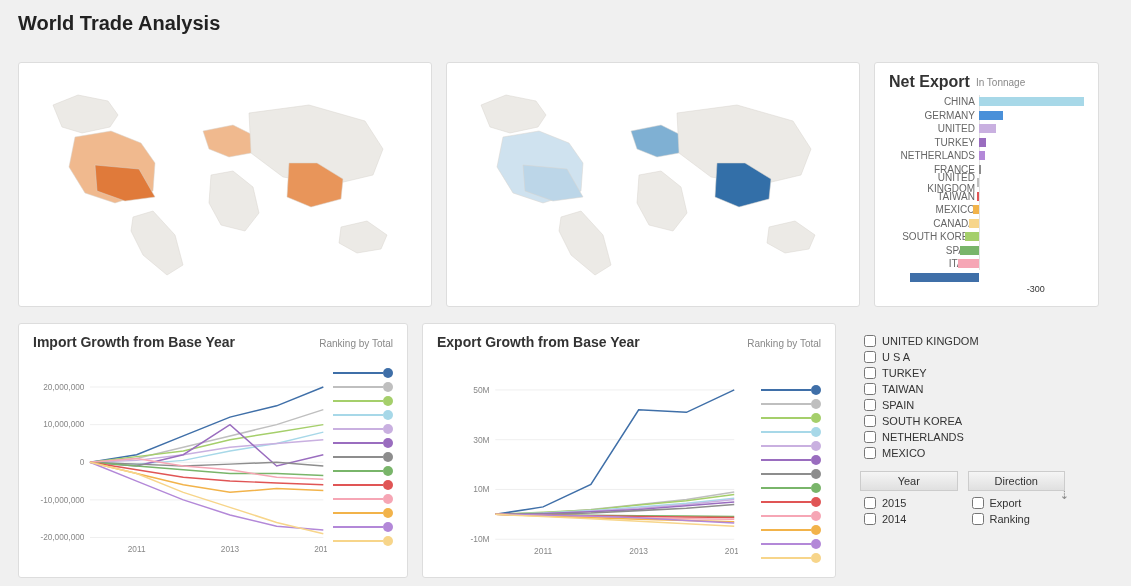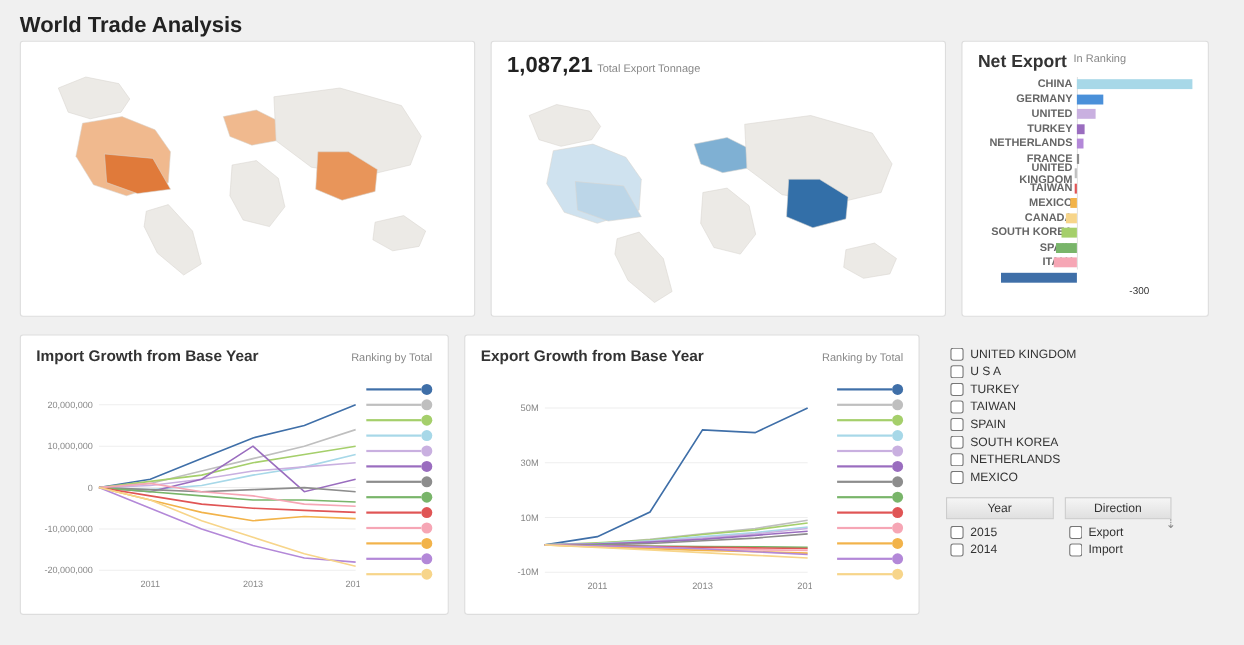--- a/index.html
+++ b/index.html
@@ -1,29 +1,29 @@
 <!DOCTYPE html>
 <html><head>
 <meta charset="utf-8">
 <style>
   * { box-sizing: border-box; margin: 0; padding: 0; }
   body { font-family: Arial, Helvetica, sans-serif; background: #f0f0f0; color: #333; font-size: 12px; width: 1131px; }
   .page { padding: 12px 18px; }
-  h1 { font-size: 20px; font-weight: bold; margin-bottom: 2px; color: #222; }
+  h1 { font-size: 20px; font-weight: bold; margin-bottom: 27px; color: #222; }
   .row { display: flex; gap: 14px; margin-bottom: 16px; }
   .card { background: #fff; border: 1px solid #ddd; border-radius: 3px; padding: 10px 14px; }
   .metric { display: flex; align-items: baseline; gap: 4px; margin-bottom: 6px; }
   .metric-value { font-size: 20px; font-weight: bold; color: #222; }
   .metric-label { font-size: 10px; color: #888; }
   .map-area { height: 200px; margin-top: 4px; }
   .chart-title { font-size: 14px; font-weight: bold; color: #333; margin-bottom: 8px; }
   .chart-sub { font-size: 10px; color: #888; font-weight: normal; }
   .chart-head { display: flex; justify-content: space-between; align-items: baseline; margin-bottom: 6px; }
   .netexp-row { display: flex; align-items: center; font-size: 10px; color: #666; height: 13.5px; }
-  .netexp-label { width: 90px; text-align: right; padding-right: 4px; font-weight: bold; }
+  .netexp-label { width: 90px; text-align: right; padding-right: 4px; }
   .netexp-barcell { flex: 1; position: relative; height: 9px; }
   .netexp-bar { position: absolute; height: 9px; top: 0; }
   .lollipop { display: flex; align-items: center; margin: 4px 0; }
   .lollipop .stem { height: 2px; flex: 1; background: #bbb; }
   .lollipop .dot { width: 10px; height: 10px; border-radius: 50%; }
   .filter-panel { padding: 10px; }
   .filter-header { background: linear-gradient(#f5f5f5,#e0e0e0); border: 1px solid #ccc; text-align: center; font-size: 11px; padding: 3px 0; margin-bottom: 4px; }
   .filter-item { display: flex; align-items: center; gap: 6px; font-size: 11px; padding: 2px 4px; }
   .filter-item input[type=checkbox] { width: 12px; height: 12px; }
   .filter-cols { display: flex; gap: 10px; margin-top: 10px; }
@@ -50,45 +50,41 @@
             <path d="M176 98 l22 -4 20 16 6 26 -14 18 -24 -6 -12 -22 z"></path>
             <path d="M214 36 l60 -8 56 16 18 28 -10 26 -42 10 -48 -8 -32 -24 z"></path>
             <path d="M254 86 l28 0 26 16 -2 20 -30 8 -24 -10 z" fill="#e8955a"></path>
             <path d="M306 150 l26 -6 20 14 -6 14 -24 4 -18 -10 z"></path>
           </g>
         </svg>
       </div>
     </div>
 
     <div class="card" style="width:414px;">
-      <div class="metric">
-        <span class="metric-value">1,087,21</span>
-        <span class="metric-label">Total Export Tonnage</span>
-      </div>
       <div class="map-area">
         <svg viewBox="0 0 380 200" width="100%" height="100%">
           <g fill="#eceae6" stroke="#d8d5cf" stroke-width="0.5">
             <path d="M18 28 l25 -10 30 6 10 14 -8 12 -28 6 -20 -6 z"></path>
             <path d="M40 60 l36 -6 30 12 14 20 -2 28 -38 12 -30 -10 -16 -26 z" fill="#cfe2ef"></path>
             <path d="M60 88 l44 4 16 28 -30 4 -28 -10 z" fill="#bcd6e8"></path>
             <path d="M98 140 l20 -6 22 24 8 30 -16 10 -24 -20 -12 -24 z"></path>
             <path d="M168 54 l30 -6 24 12 -6 16 -22 4 -20 -8 z" fill="#7fb0d3"></path>
             <path d="M176 98 l22 -4 20 16 6 26 -14 18 -24 -6 -12 -22 z"></path>
             <path d="M214 36 l60 -8 56 16 18 28 -10 26 -42 10 -48 -8 -32 -24 z"></path>
             <path d="M254 86 l28 0 26 16 -2 20 -30 8 -24 -10 z" fill="#336fa8"></path>
             <path d="M306 150 l26 -6 20 14 -6 14 -24 4 -18 -10 z"></path>
           </g>
         </svg>
       </div>
     </div>
 
     <div class="card" style="width:225px;">
-      <div style="display:flex;align-items:flex-start;gap:6px;margin-bottom:4px;">
+      <div style="display:flex;align-items:center;gap:6px;margin-bottom:4px;">
         <span style="font-size:16px;font-weight:bold;">Net Export</span>
-        <span class="chart-sub">In Ranking</span>
+        <span class="chart-sub">In Tonnage</span>
       </div>
       <div id="netexp-bars" style="position:relative;">
         <div style="position:absolute;left:90px;top:0;bottom:14px;width:0;border-left:1px solid #e3e3e3;"></div>
       <div class="netexp-row">
             <div class="netexp-label">CHINA</div>
             <div class="netexp-barcell" style="margin-left: 0px;">
               <div class="netexp-bar" style="background: rgb(167, 216, 232); left: 0px; width: 105px;"></div>
             </div>
           </div>
           <div class="netexp-row">
@@ -272,21 +268,21 @@
             </div>
           </div>
       </div>
     </div>
 
     <div class="card" style="width:414px;">
       <div class="chart-head">
         <span class="chart-title">Export Growth from Base Year</span>
         <span class="chart-sub">Ranking by Total</span>
       </div>
-      <div style="display:flex;gap:23px;">
+      <div style="display:flex;gap:23px;align-items:flex-end;">
         <div style="flex:1;">
           <svg id="export-svg" viewBox="0 0 320 200" width="100%" height="200">
               <line x1="62" y1="21.230769230769223" x2="316" y2="21.230769230769223" stroke="#eee"></line>
               <text x="56" y="24.230769230769223" text-anchor="end" class="axis-text">50M</text>
               <line x1="62" y1="74.15384615384615" x2="316" y2="74.15384615384615" stroke="#eee"></line>
               <text x="56" y="77.15384615384615" text-anchor="end" class="axis-text">30M</text>
               <line x1="62" y1="127.07692307692308" x2="316" y2="127.07692307692308" stroke="#eee"></line>
               <text x="56" y="130.0769230769231" text-anchor="end" class="axis-text">10M</text>
               <line x1="62" y1="180" x2="316" y2="180" stroke="#eee"></line>
               <text x="56" y="183" text-anchor="end" class="axis-text">-10M</text>
@@ -417,20 +413,20 @@
         </div>
         <div>
           <div class="filter-header">Direction</div>
           <div id="direction-filters">
               <label class="filter-item">
                 <input type="checkbox" style="">
                 <span>Export</span>
               </label>
               <label class="filter-item">
                 <input type="checkbox" style="">
-                <span>Import</span>
+                <span>Ranking</span>
               </label>
             </div>
         </div>
       </div>
     </div>
   </div>
 </div>
 
 </body></html>

